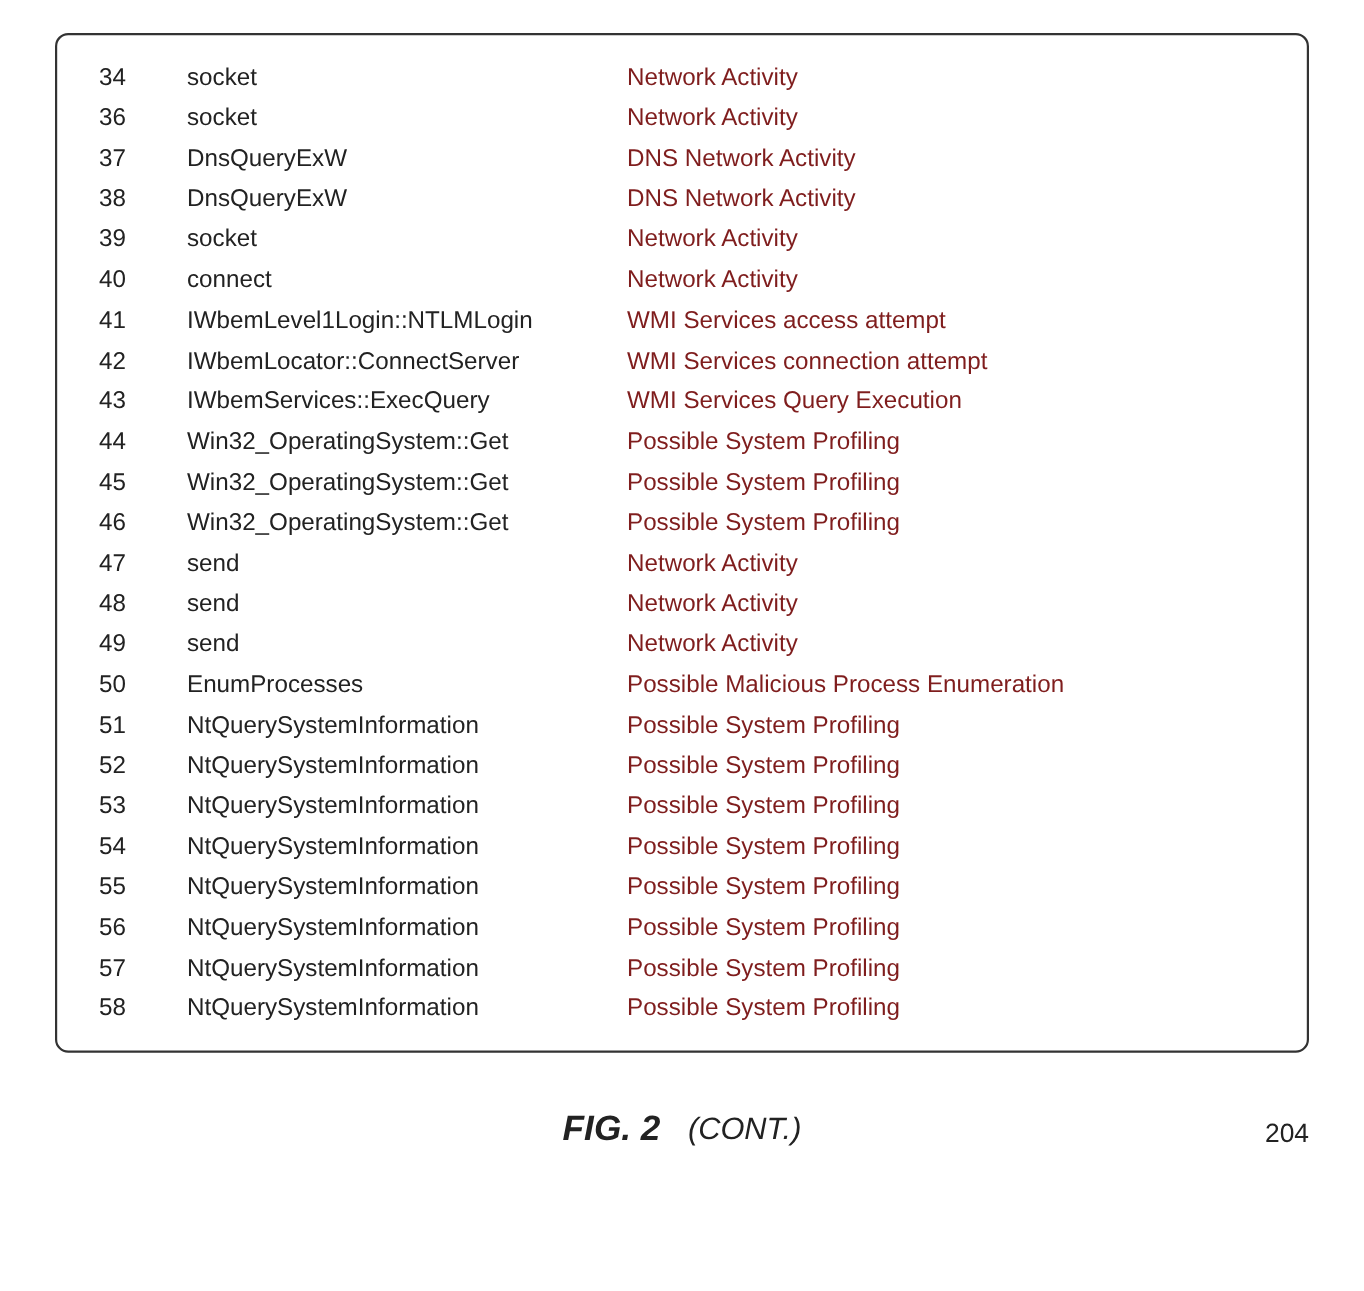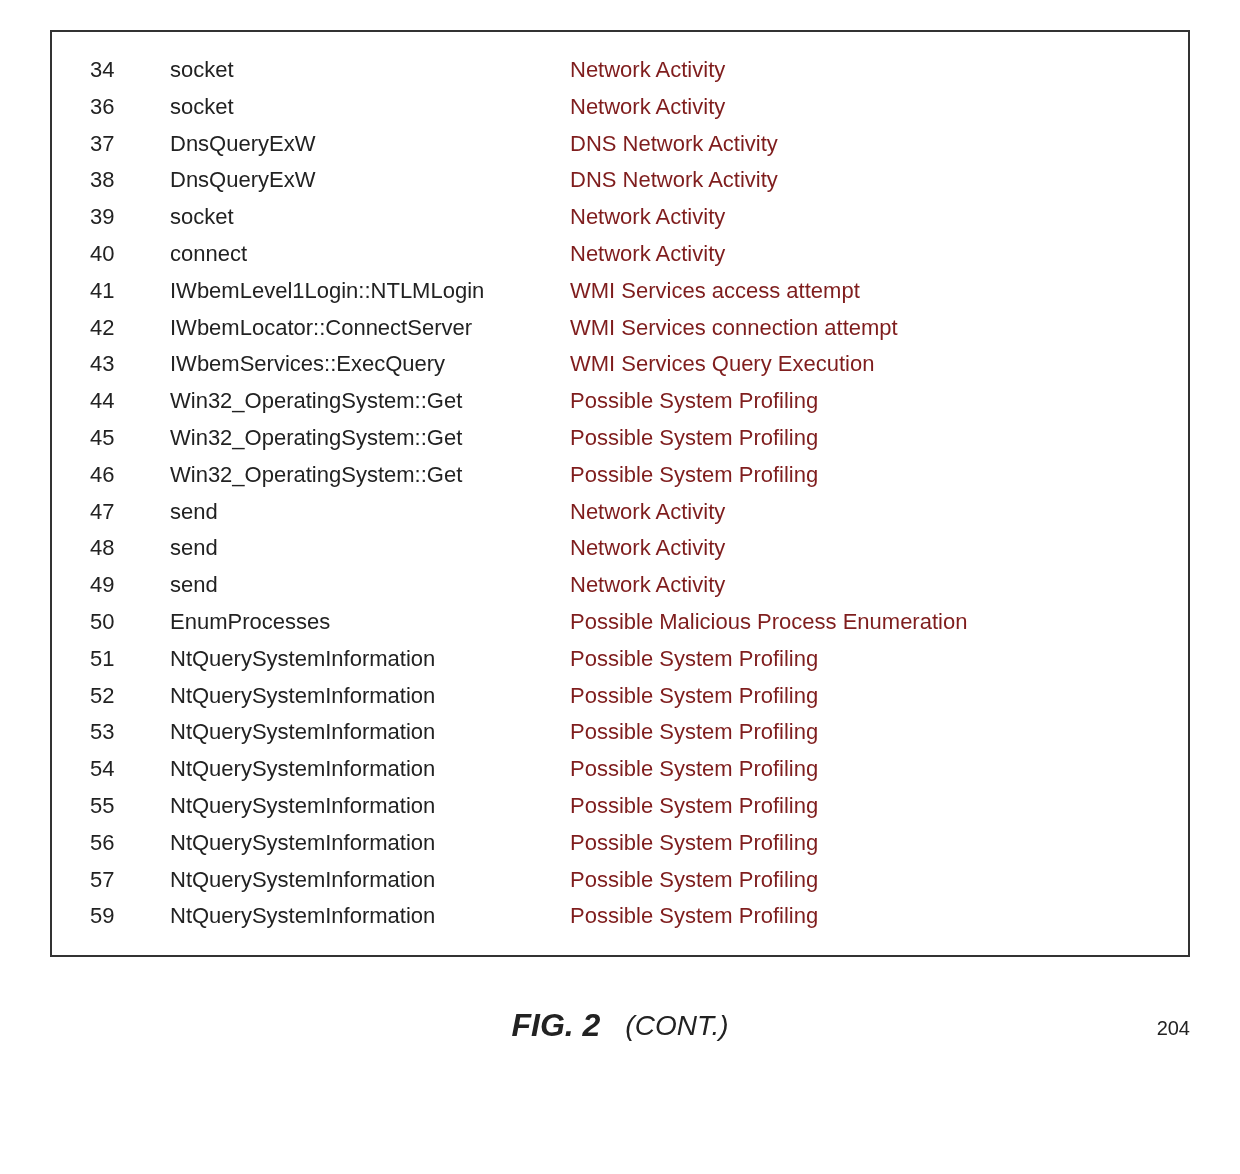--- a/index.html
+++ b/index.html
@@ -16,21 +16,21 @@
       display: flex;
       flex-direction: column;
       align-items: center;
       justify-content: flex-start;
       padding: 30px 40px;
     }
 
     .main-container {
       width: 1140px;
       border: 2px solid #333;
-      border-radius: 0;
+      border-radius: 12px;
       padding: 20px 30px;
       background: #fff;
     }
 
     .data-table {
       width: 100%;
       border-collapse: collapse;
     }
 
     .data-table tr td {
@@ -76,21 +76,21 @@
       font-style: italic;
       font-weight: normal;
       color: #222;
       margin-left: 25px;
     }
 
     .page-number {
       position: absolute;
       right: 0;
       top: 10px;
-      font-size: 20px;
+      font-size: 24px;
       color: #222;
     }
   </style>
 </head>
 <body>
 
 <div class="main-container">
   <table class="data-table">
     <tbody id="table-body">
     <tr>
@@ -202,21 +202,21 @@
           <td>56</td>
           <td>NtQuerySystemInformation</td>
           <td>Possible System Profiling</td>
         </tr>
         <tr>
           <td>57</td>
           <td>NtQuerySystemInformation</td>
           <td>Possible System Profiling</td>
         </tr>
         <tr>
-          <td>59</td>
+          <td>58</td>
           <td>NtQuerySystemInformation</td>
           <td>Possible System Profiling</td>
         </tr>
       </tbody>
   </table>
 </div>
 
 <div class="bottom-section">
   <div style="display:flex; align-items:center; margin-top: 10px; position: relative; width: 100%; justify-content: center;">
     <span class="fig-number">FIG. 2</span>

